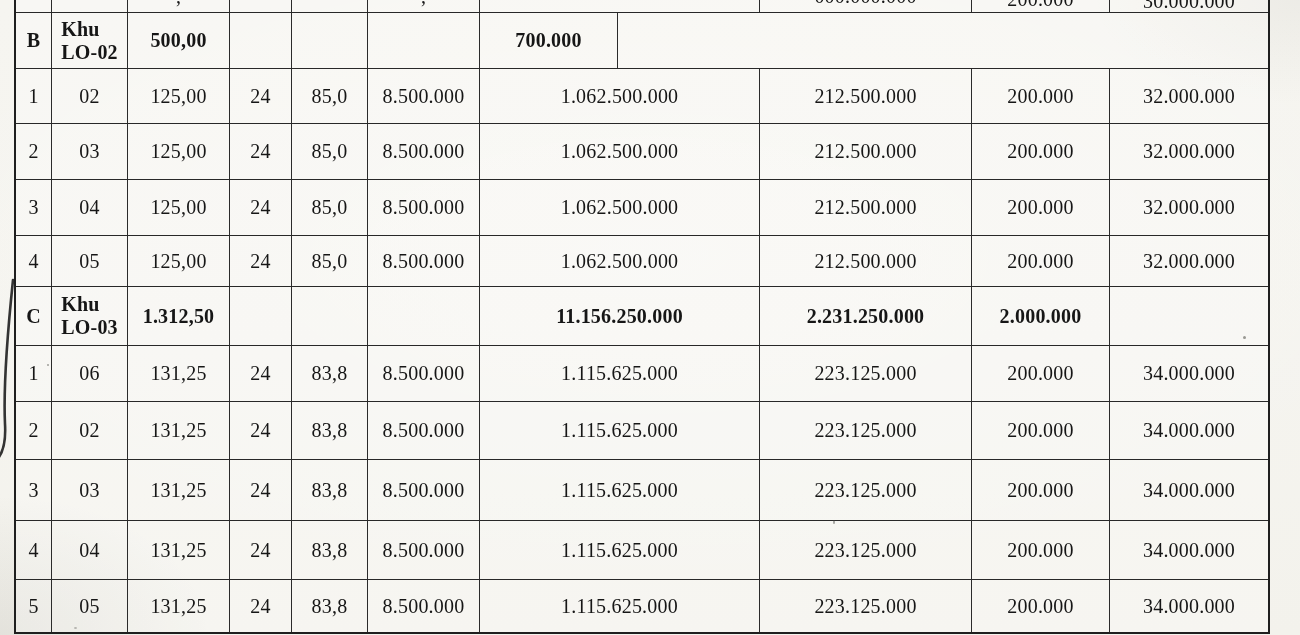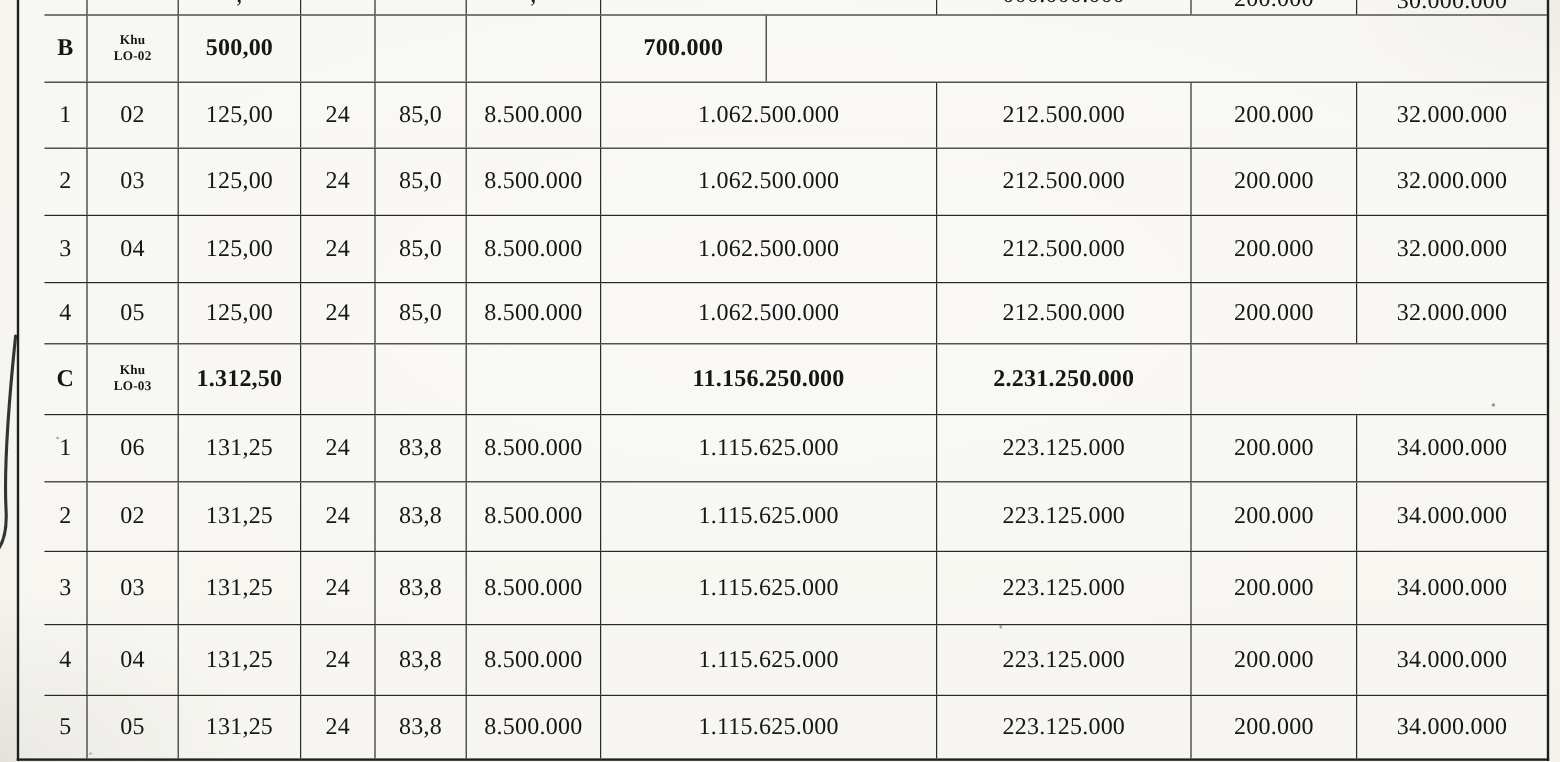--- a/index.html
+++ b/index.html
@@ -14,31 +14,31 @@
     background:
       radial-gradient(1200px 500px at 50% 40%, rgba(255,255,255,0.25), rgba(0,0,0,0) 70%),
       radial-gradient(300px 200px at 0% 100%, rgba(90,85,75,0.10), rgba(0,0,0,0) 70%),
       radial-gradient(300px 150px at 100% 0%, rgba(90,85,75,0.06), rgba(0,0,0,0) 70%);
   }
   #scan-table{
     position:absolute;left:14px;top:-1px;
     border:2.4px solid #1f1f1f;border-top:none;
     background:rgba(255,255,255,0.25);
   }
-  .trow{display:flex;border-bottom:1.9px solid #282828;margin-left:21px;}
+  .trow{display:flex;border-bottom:1.9px solid #282828;}
   .trow:last-child{border-bottom:none;}
   .tcell{
     box-sizing:border-box;
     border-right:1.8px solid #2b2b2b;
     display:flex;align-items:center;justify-content:center;
     font-size:20px;letter-spacing:0.2px;
   }
   .tcell:last-child{border-right:none;}
   .section .tcell{font-weight:700;}
-  .section .c1 .cv{font-size:11px;line-height:1.15;white-space:pre-line;text-align:center;}
+  .section .c1 .cv{font-size:20px;line-height:1.15;white-space:pre-line;text-align:left;}
   .cv{white-space:pre-line;text-align:center;}
   
   .partial .tcell{overflow:hidden;align-items:flex-start;}
   .partial .cv{display:block;line-height:24px;margin-top:-15px;}
   .partial .c8 .cv{margin-top:-12px;}
   .partial .c9 .cv{margin-top:-10px;}
   #page-edge{position:absolute;left:0;top:0;pointer-events:none;}
   .speck{position:absolute;background:#4a4a44;border-radius:50%;pointer-events:none;}
   #speck-1{left:1243px;top:336px;width:3px;height:3px;opacity:.55;}
   #speck-2{left:833px;top:520px;width:2px;height:4px;opacity:.45;border-radius:1px;}
@@ -257,20 +257,23 @@
       </div>
       <div class="tcell c5" style="width: 112px;">
         <span class="cv"></span>
       </div>
       <div class="tcell c6" style="width: 280px;">
         <span class="cv">11.156.250.000</span>
       </div>
       <div class="tcell c7" style="width: 212px;">
         <span class="cv">2.231.250.000</span>
       </div>
+      <div class="tcell c8" style="width: 138px;">
+        <span class="cv">2.000.000</span>
+      </div>
       <div class="tcell c9" style="width: 158px;">
         <span class="cv"></span>
       </div>
     </div>
     <div class="trow data" style="height: 55px;">
       <div class="tcell c0" style="width: 36px;">
         <span class="cv">1</span>
       </div>
       <div class="tcell c1" style="width: 76px;">
         <span class="cv">06</span>

